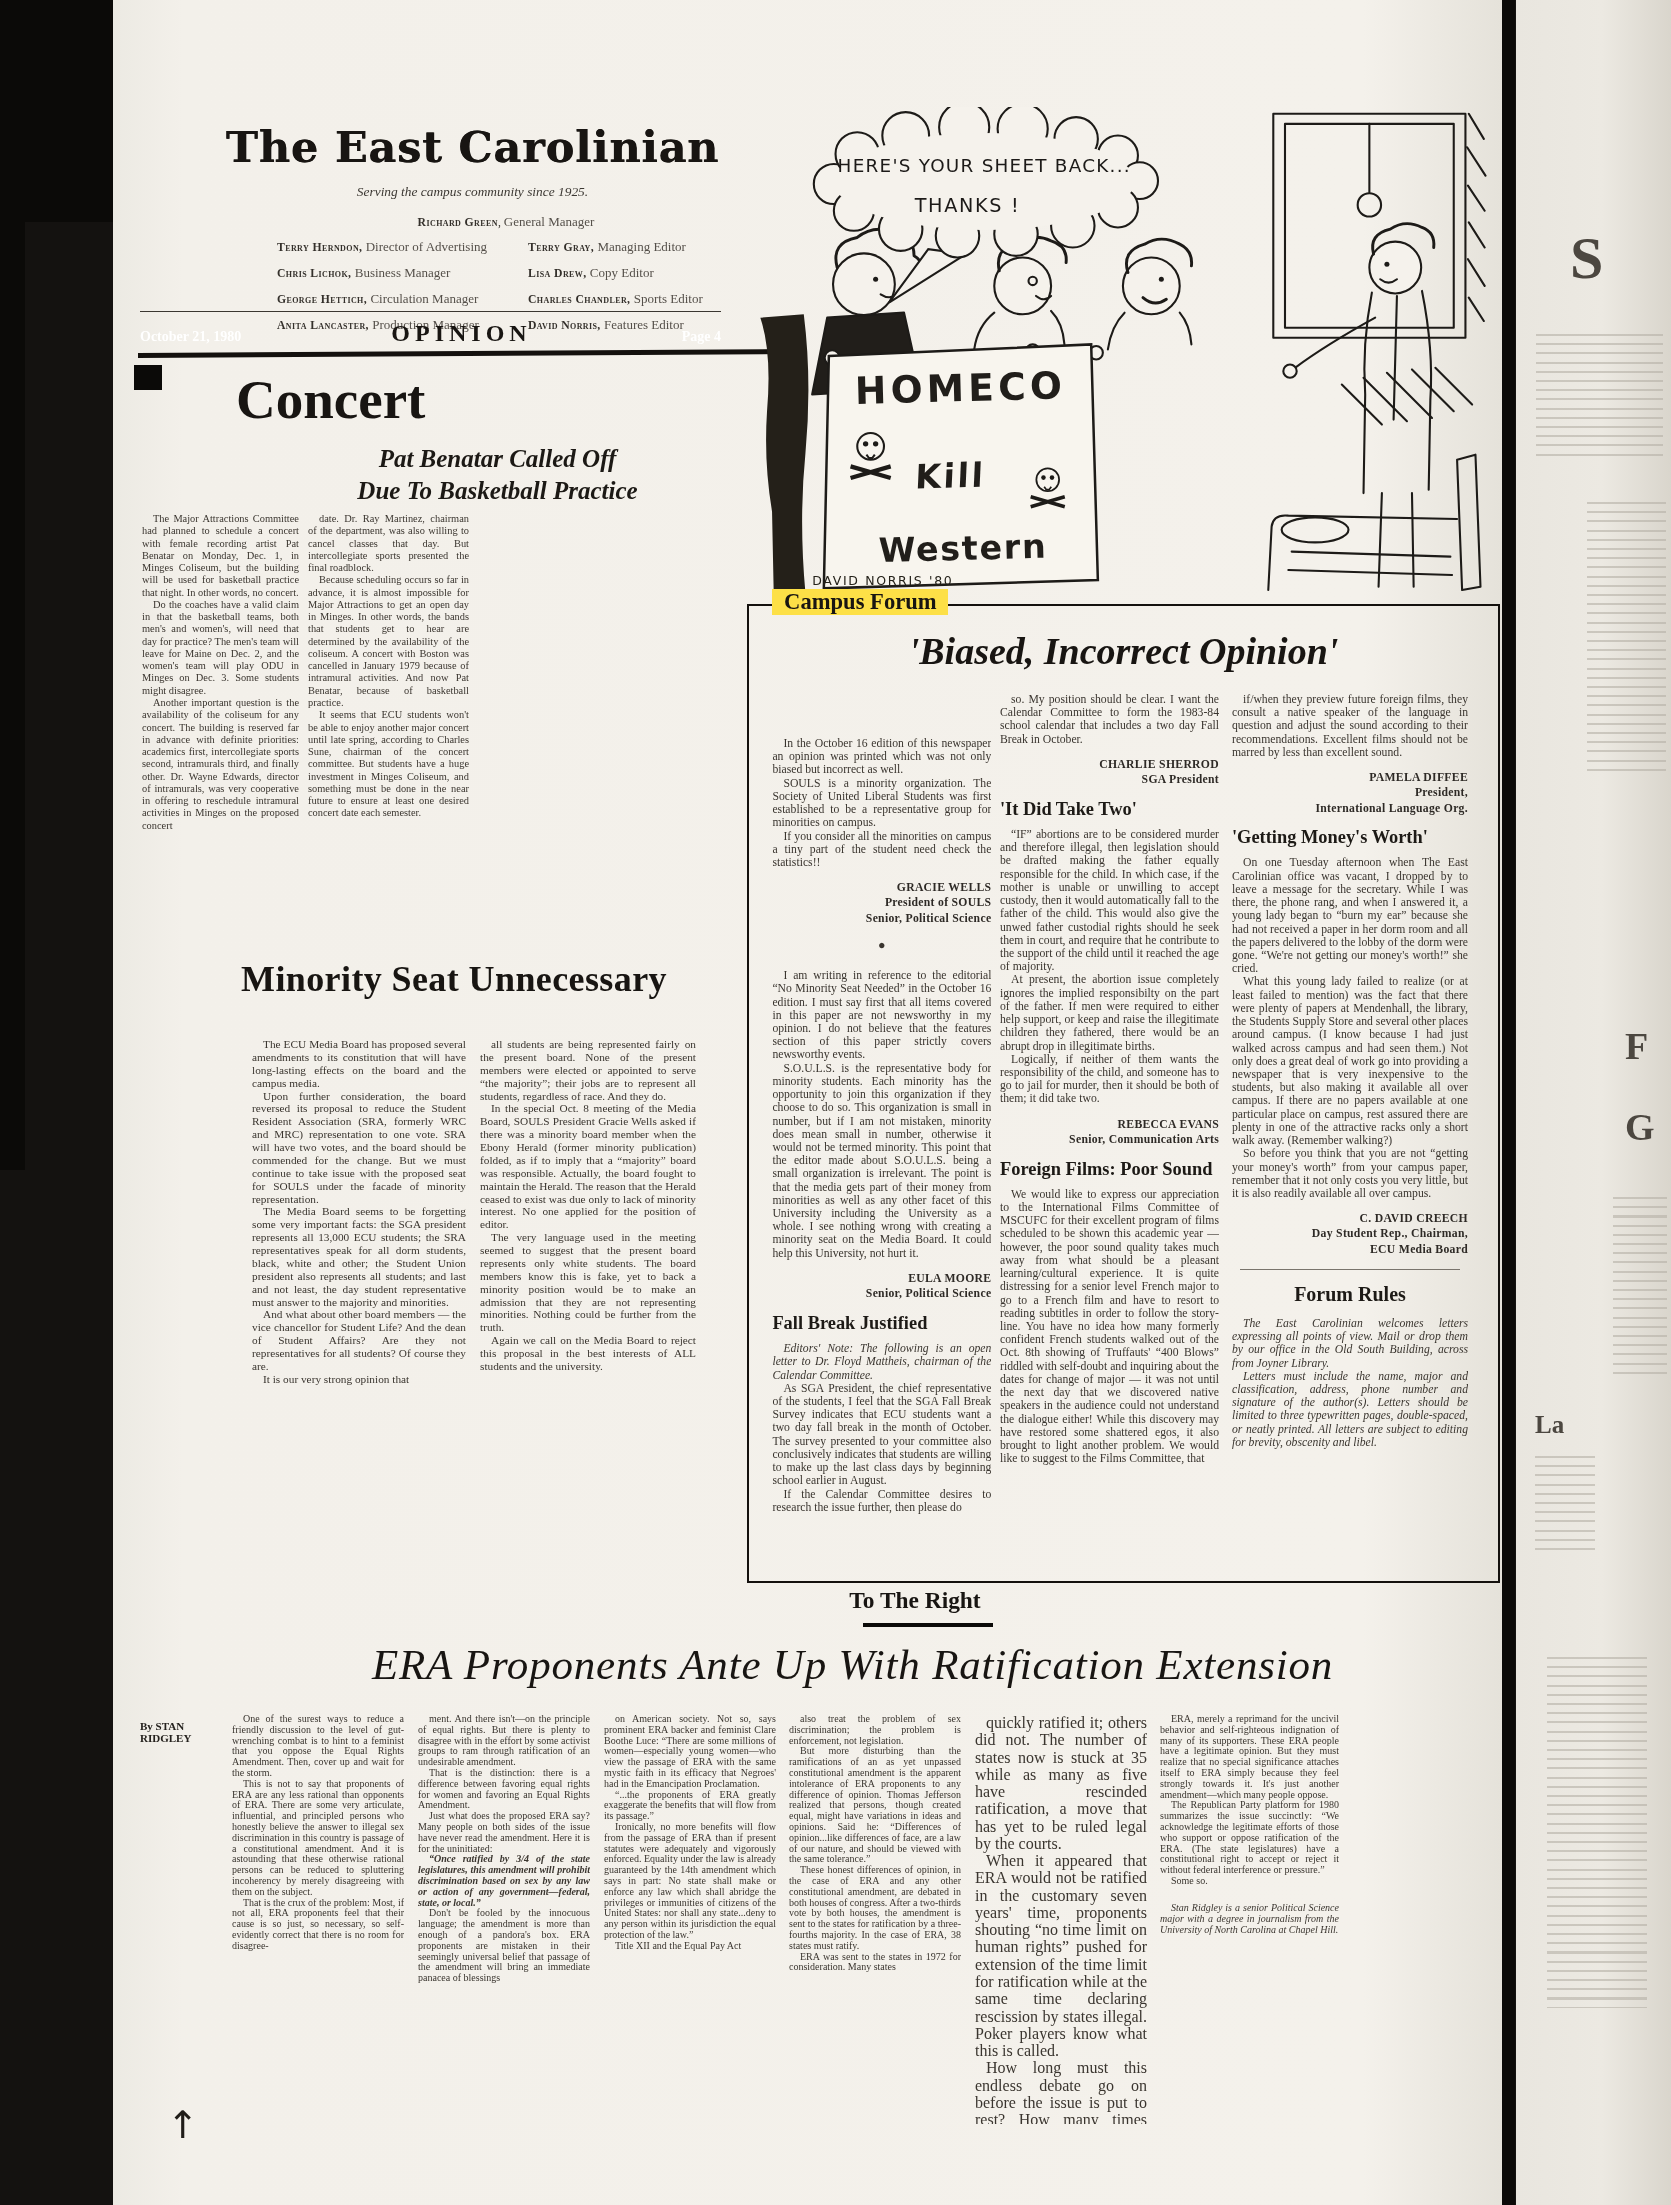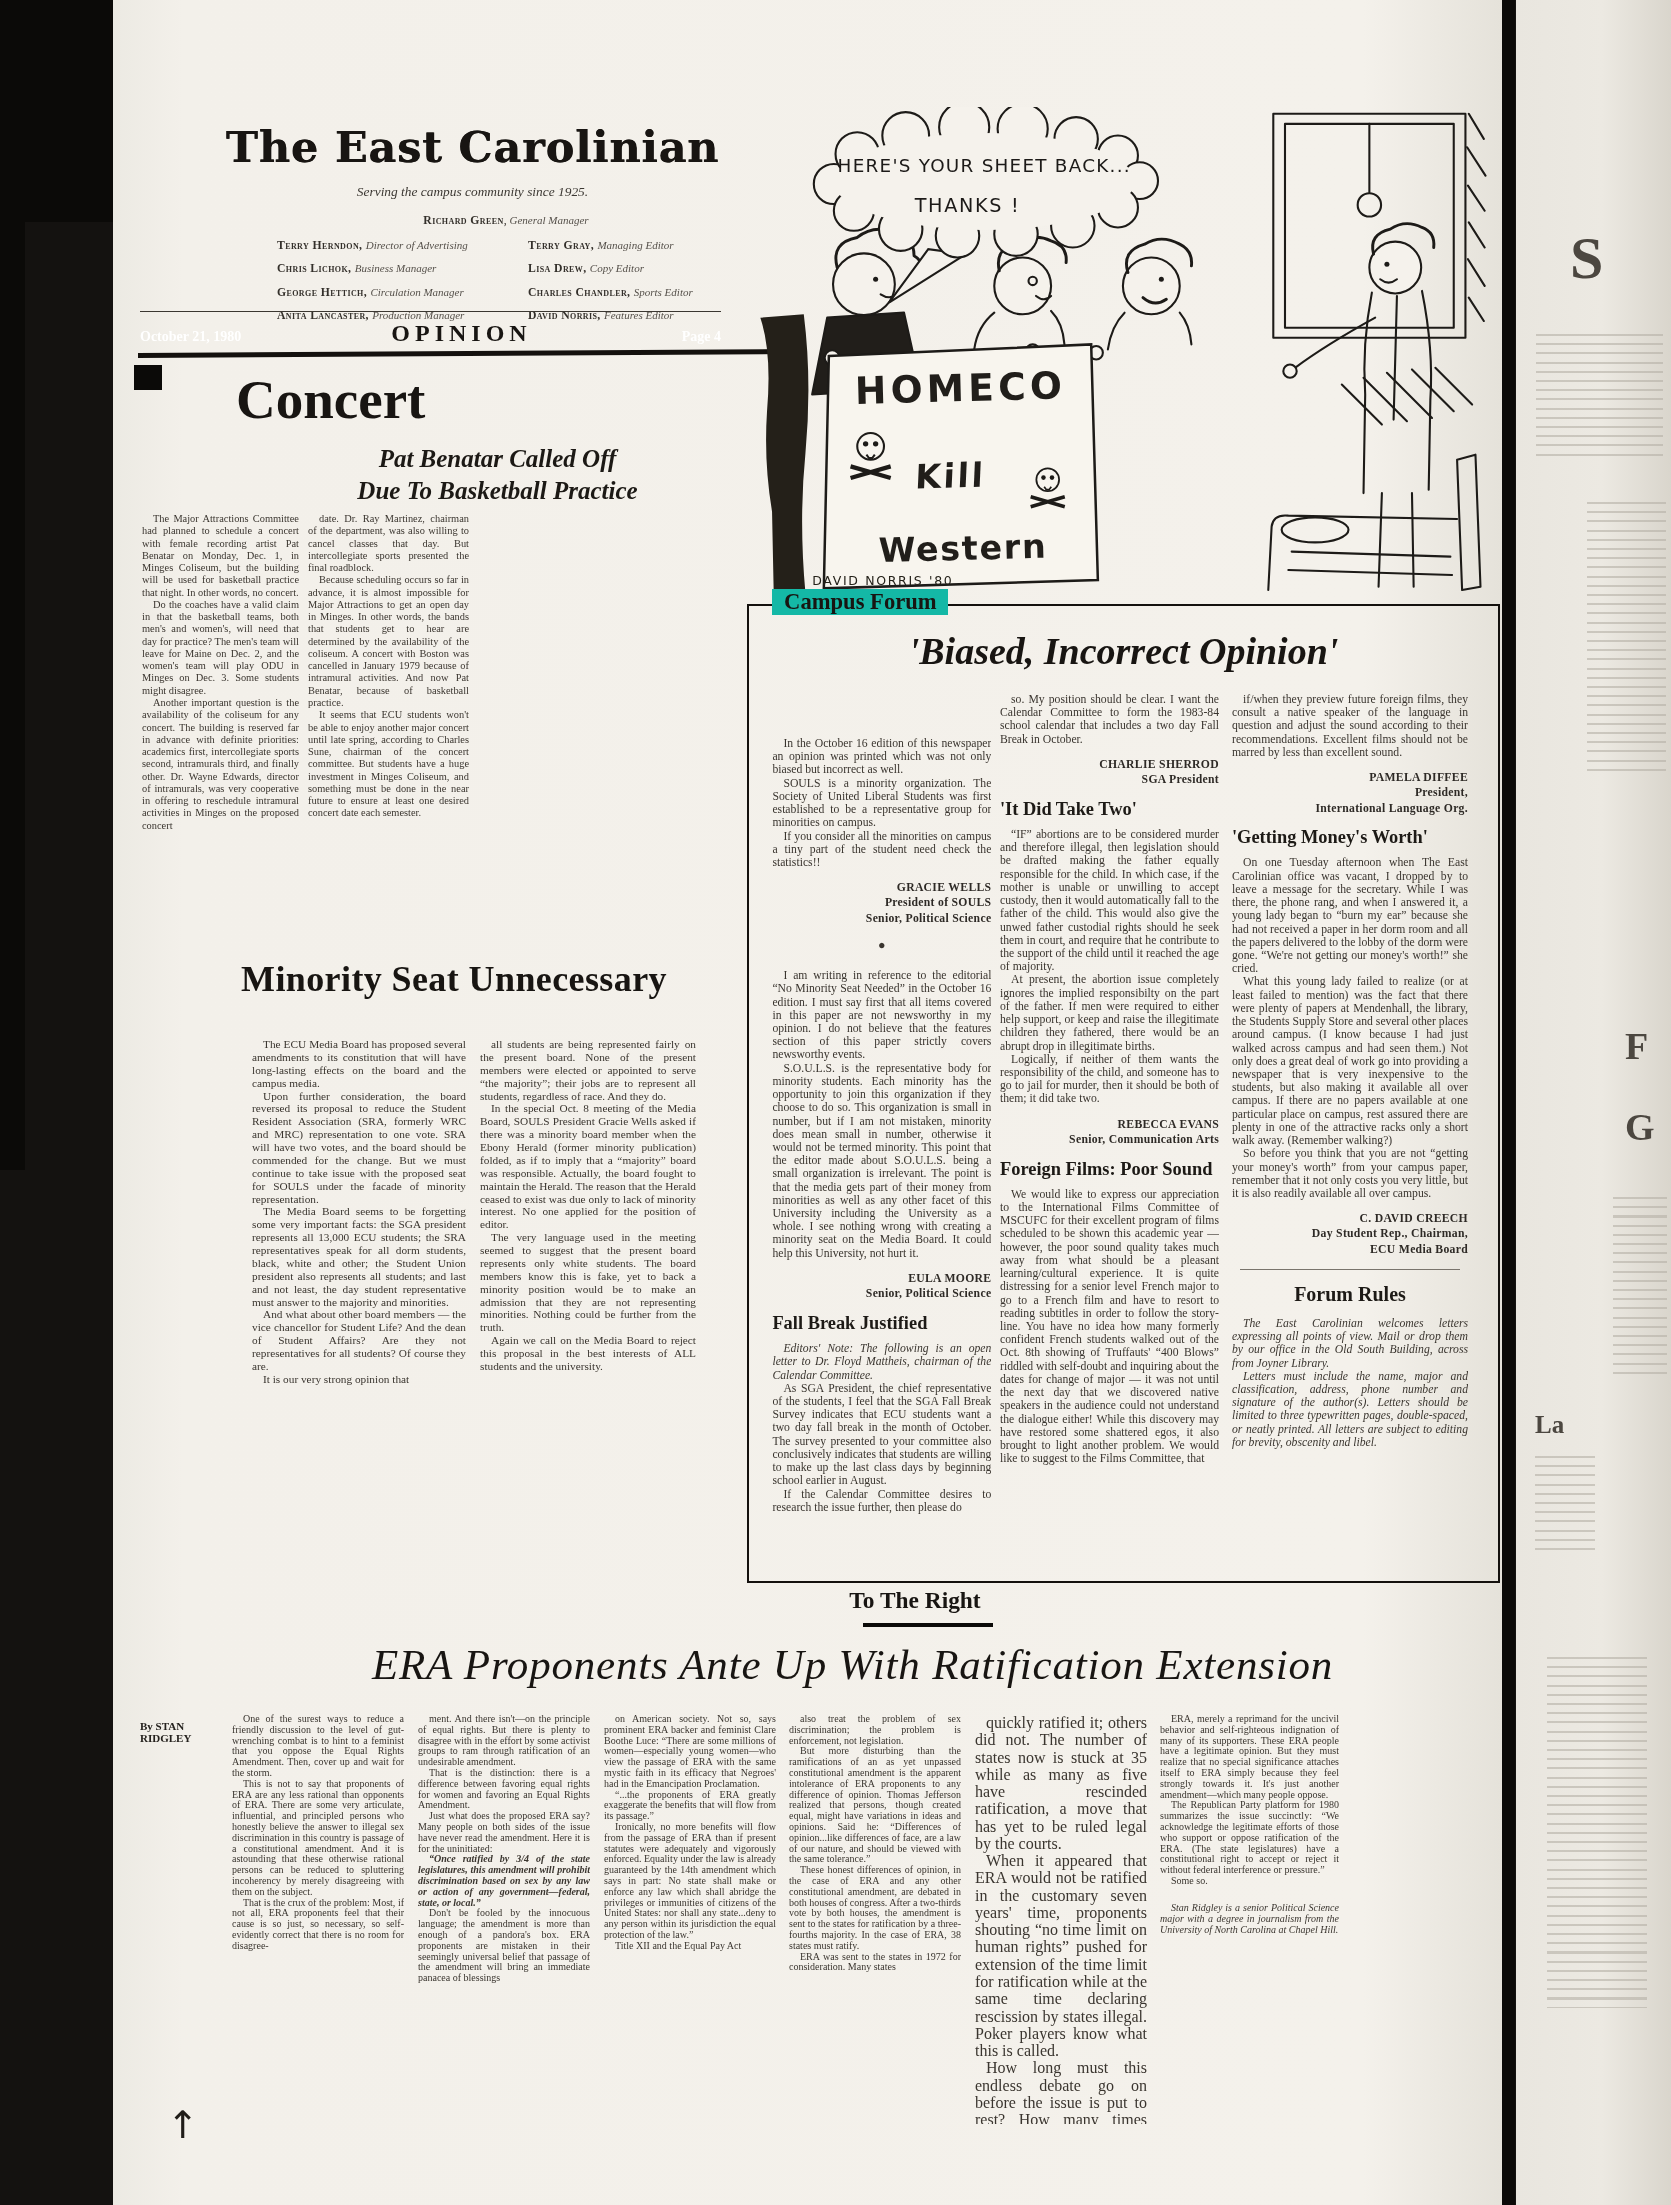--- a/index.html
+++ b/index.html
@@ -8,21 +8,21 @@
   .paper{position:absolute;left:113px;top:0;width:1389px;height:2205px;
          background:linear-gradient(90deg,#eceae3 0%,#f3f0ea 5%,#f4f1eb 90%,#e5e2da 100%);}
   .abs{position:absolute;}
   .ctr{text-align:center;}
   
   .mast-title{font-family:"DejaVu Serif",serif;font-size:43px;font-weight:700;letter-spacing:0.8px;
               color:#181512;text-shadow:0.5px 0 0 #181512;}
   .mast-tagline{font-style:italic;font-size:13.4px;color:#3c3833;}
   .staff{font-size:11.7px;line-height:2.0;color:#34302b;}
   .staff-name{font-variant:small-caps;font-weight:700;letter-spacing:0.4px;}
-  .staff-role{font-style:italic;font-size:11px;color:#55504a;}
+  .staff-role{font-size:13px;color:#55504a;}
   
   .opbar{display:flex;justify-content:space-between;align-items:baseline;
          border-top:1.7px solid #3b3731;padding-top:7.5px;}
   .opbar .date,.opbar .pnum{font-size:14px;color:#ffffff;font-weight:bold;}
   .opbar .sect{font-size:24px;font-weight:700;letter-spacing:5px;color:#181512;}
   .thickline{background:#14110e;height:5px;transform:rotate(-0.35deg);}
   
   .h-concert{font-size:55px;font-weight:700;color:#181512;}
   .h-sub{font-style:italic;font-weight:700;font-size:25px;line-height:1.25;color:#1c1915;}
   .h-min{font-size:36px;font-weight:700;letter-spacing:0.4px;color:#181512;}
@@ -39,21 +39,21 @@
             line-height:1.08;color:#1d1a16;}
   .para.subc{font-size:20px;font-weight:700;text-align:center;text-indent:0;margin:13.4px 0 11.7px;
              line-height:1.08;color:#1d1a16;}
   .para.bullet{text-align:center;text-indent:0;margin:16.7px 0;font-size:12.5px;}
   .para.note,.para.bio{font-style:italic;}
   .para.i{font-style:italic;font-weight:600;}
   .para.rule{border-top:1.3px solid #79746c;margin:11.7px 8.4px 10px;height:0;}
   .para.bio{margin-top:16.7px;}
   
   .forumbox{position:absolute;border:2.9px solid #14110e;}
-  .forumlabel{position:absolute;background:#14b8a6;padding:0 11.7px;font-size:22.6px;font-weight:700;color:#181512;}
+  .forumlabel{position:absolute;background:#fde047;padding:0 11.7px;font-size:22.6px;font-weight:700;color:#181512;}
   
   .byline{font-size:11px;font-weight:700;color:#24211d;}
   
   .ink{background:#0b0a08;}
   .frag{position:absolute;font-weight:700;color:#4c4740;}
   .blurlines{position:absolute;background:repeating-linear-gradient(180deg,#b5b0a6 0 2.1px,transparent 2.1px 9.2px);opacity:.6;}
   .strip{position:absolute;background:linear-gradient(90deg,#e9e6df 0%,#ece9e2 55%,#d9d5cc 100%);}
   .arrow{font-size:38px;color:#201d19;font-family:"DejaVu Sans",sans-serif;}
   svg text{font-family:"DejaVu Sans",sans-serif;}
 </style>

